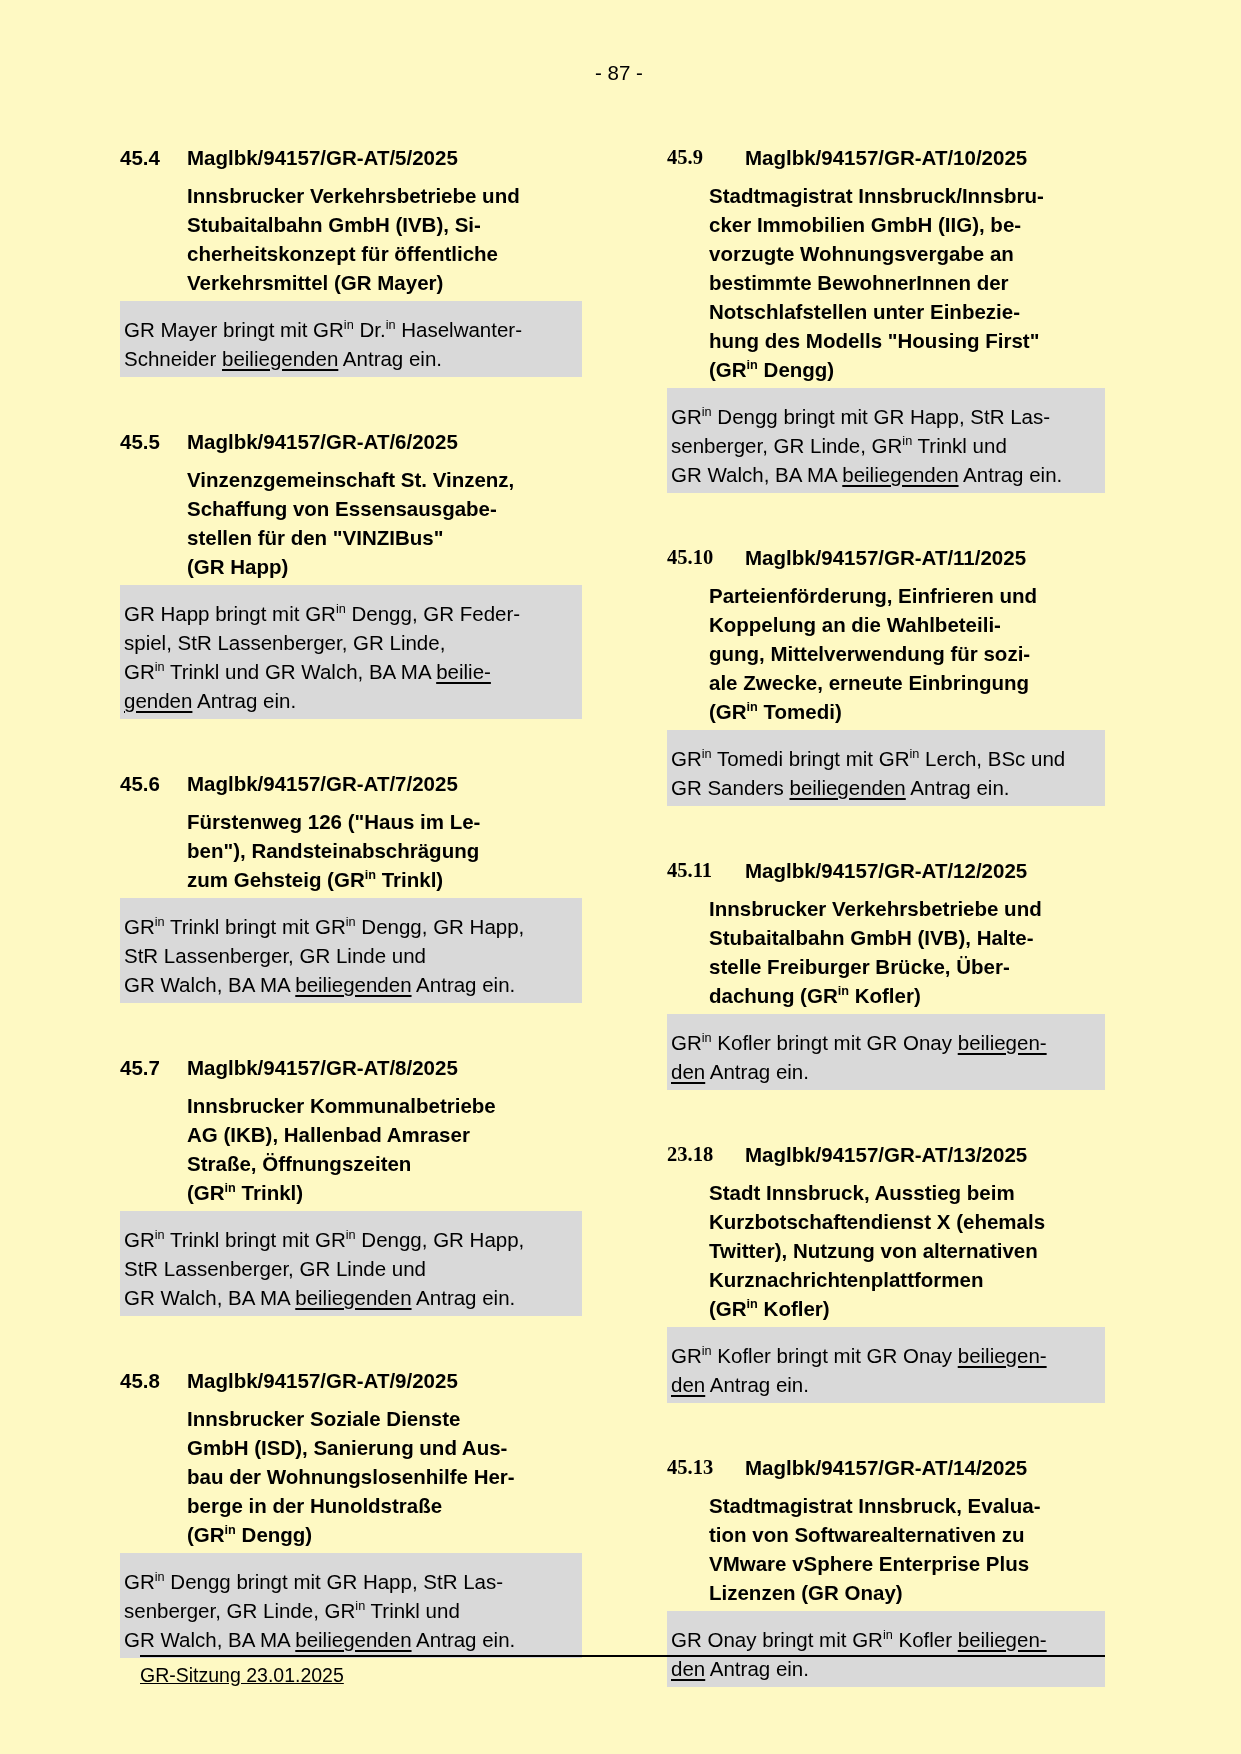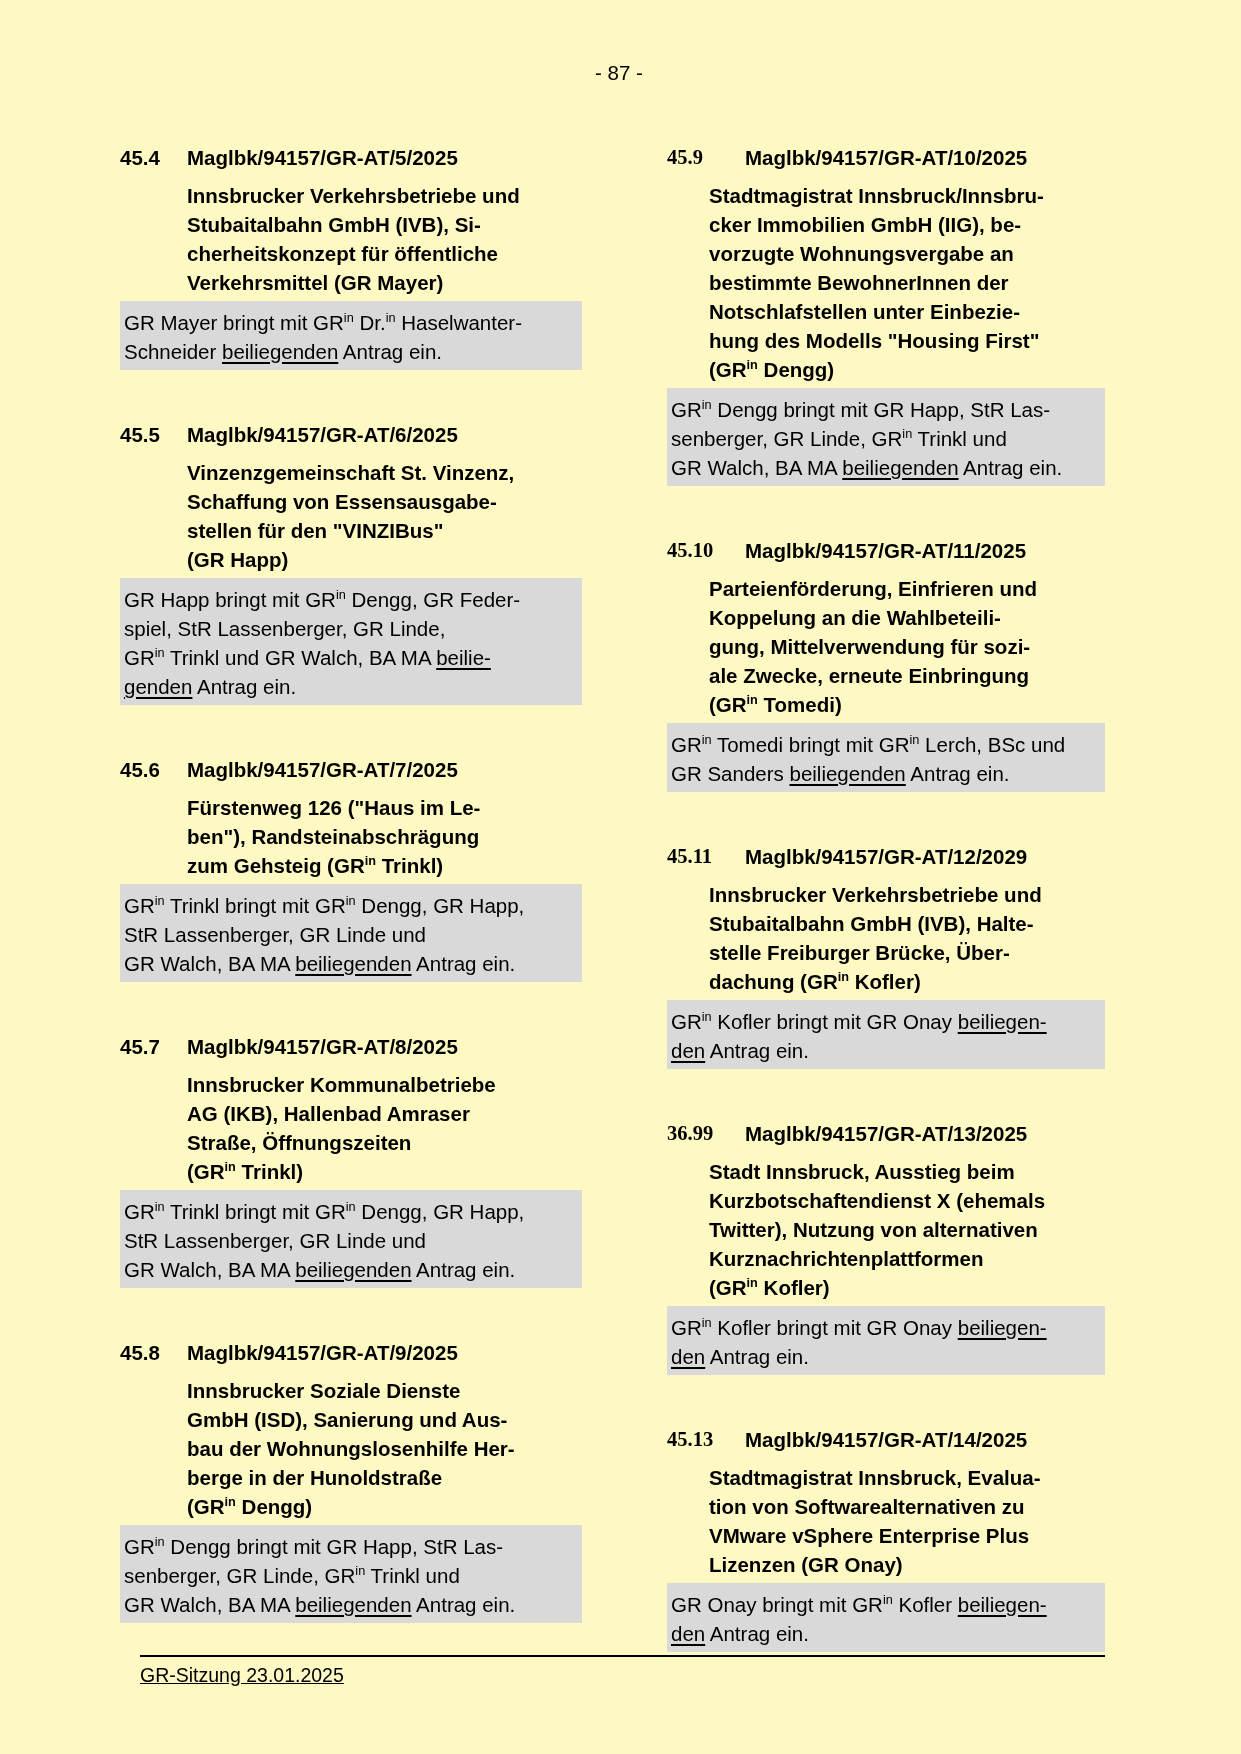--- a/index.html
+++ b/index.html
@@ -26,21 +26,21 @@
   .col-right { left: 667px; width: 438px; }
   .item { margin-bottom: 50px; }
   .item-head { display: flex; font-weight: bold; margin-bottom: 9px; }
   .item-num { flex: 0 0 67px; }
   .col-right .item-num { flex: 0 0 78px; font-family: Liberation Serif, serif; }
   .item-ref { flex: 1; }
   .item-title { font-weight: bold; margin-left: 67px; margin-bottom: 4px; }
   .col-right .item-title { margin-left: 42px; }
   .item-motion {
     background: var(--highlight-bg, #d9d9d9);
-    padding: 7px 6px 4px 4px;
+    padding: 14px 6px 4px 4px;
   }
   sup { font-size: 0.62em; line-height: 0; vertical-align: super; }
   u { text-decoration: underline; text-underline-offset: 3px; text-decoration-thickness: 1.5px; }
   .footer-rule {
     position: absolute;
     left: 140px;
     top: 1655px;
     width: 965px;
     border-top: 2px solid #000;
   }
@@ -124,29 +124,29 @@
         <span class="item-num">45.10</span>
         <span class="item-ref">Maglbk/94157/GR-AT/11/2025</span>
       </div>
       <div class="item-title">Parteienförderung, Einfrieren und<br>Koppelung an die Wahlbeteili-<br>gung, Mittelverwendung für sozi-<br>ale Zwecke, erneute Einbringung<br>(GR<sup>in</sup> Tomedi)</div>
       <div class="item-motion">GR<sup>in</sup> Tomedi bringt mit GR<sup>in</sup> Lerch, BSc und<br>GR Sanders <u>beiliegenden</u> Antrag ein.</div>
     </section>
 
     <section class="item">
       <div class="item-head">
         <span class="item-num">45.11</span>
-        <span class="item-ref">Maglbk/94157/GR-AT/12/2029</span>
+        <span class="item-ref">Maglbk/94157/GR-AT/12/2025</span>
       </div>
       <div class="item-title">Innsbrucker Verkehrsbetriebe und<br>Stubaitalbahn GmbH (IVB), Halte-<br>stelle Freiburger Brücke, Über-<br>dachung (GR<sup>in</sup> Kofler)</div>
       <div class="item-motion">GR<sup>in</sup> Kofler bringt mit GR Onay <u>beiliegen-</u><br><u>den</u> Antrag ein.</div>
     </section>
 
     <section class="item">
       <div class="item-head">
-        <span class="item-num">36.99</span>
+        <span class="item-num">23.18</span>
         <span class="item-ref">Maglbk/94157/GR-AT/13/2025</span>
       </div>
       <div class="item-title">Stadt Innsbruck, Ausstieg beim<br>Kurzbotschaftendienst X (ehemals<br>Twitter), Nutzung von alternativen<br>Kurznachrichtenplattformen<br>(GR<sup>in</sup> Kofler)</div>
       <div class="item-motion">GR<sup>in</sup> Kofler bringt mit GR Onay <u>beiliegen-</u><br><u>den</u> Antrag ein.</div>
     </section>
 
     <section class="item">
       <div class="item-head">
         <span class="item-num">45.13</span>
         <span class="item-ref">Maglbk/94157/GR-AT/14/2025</span>

